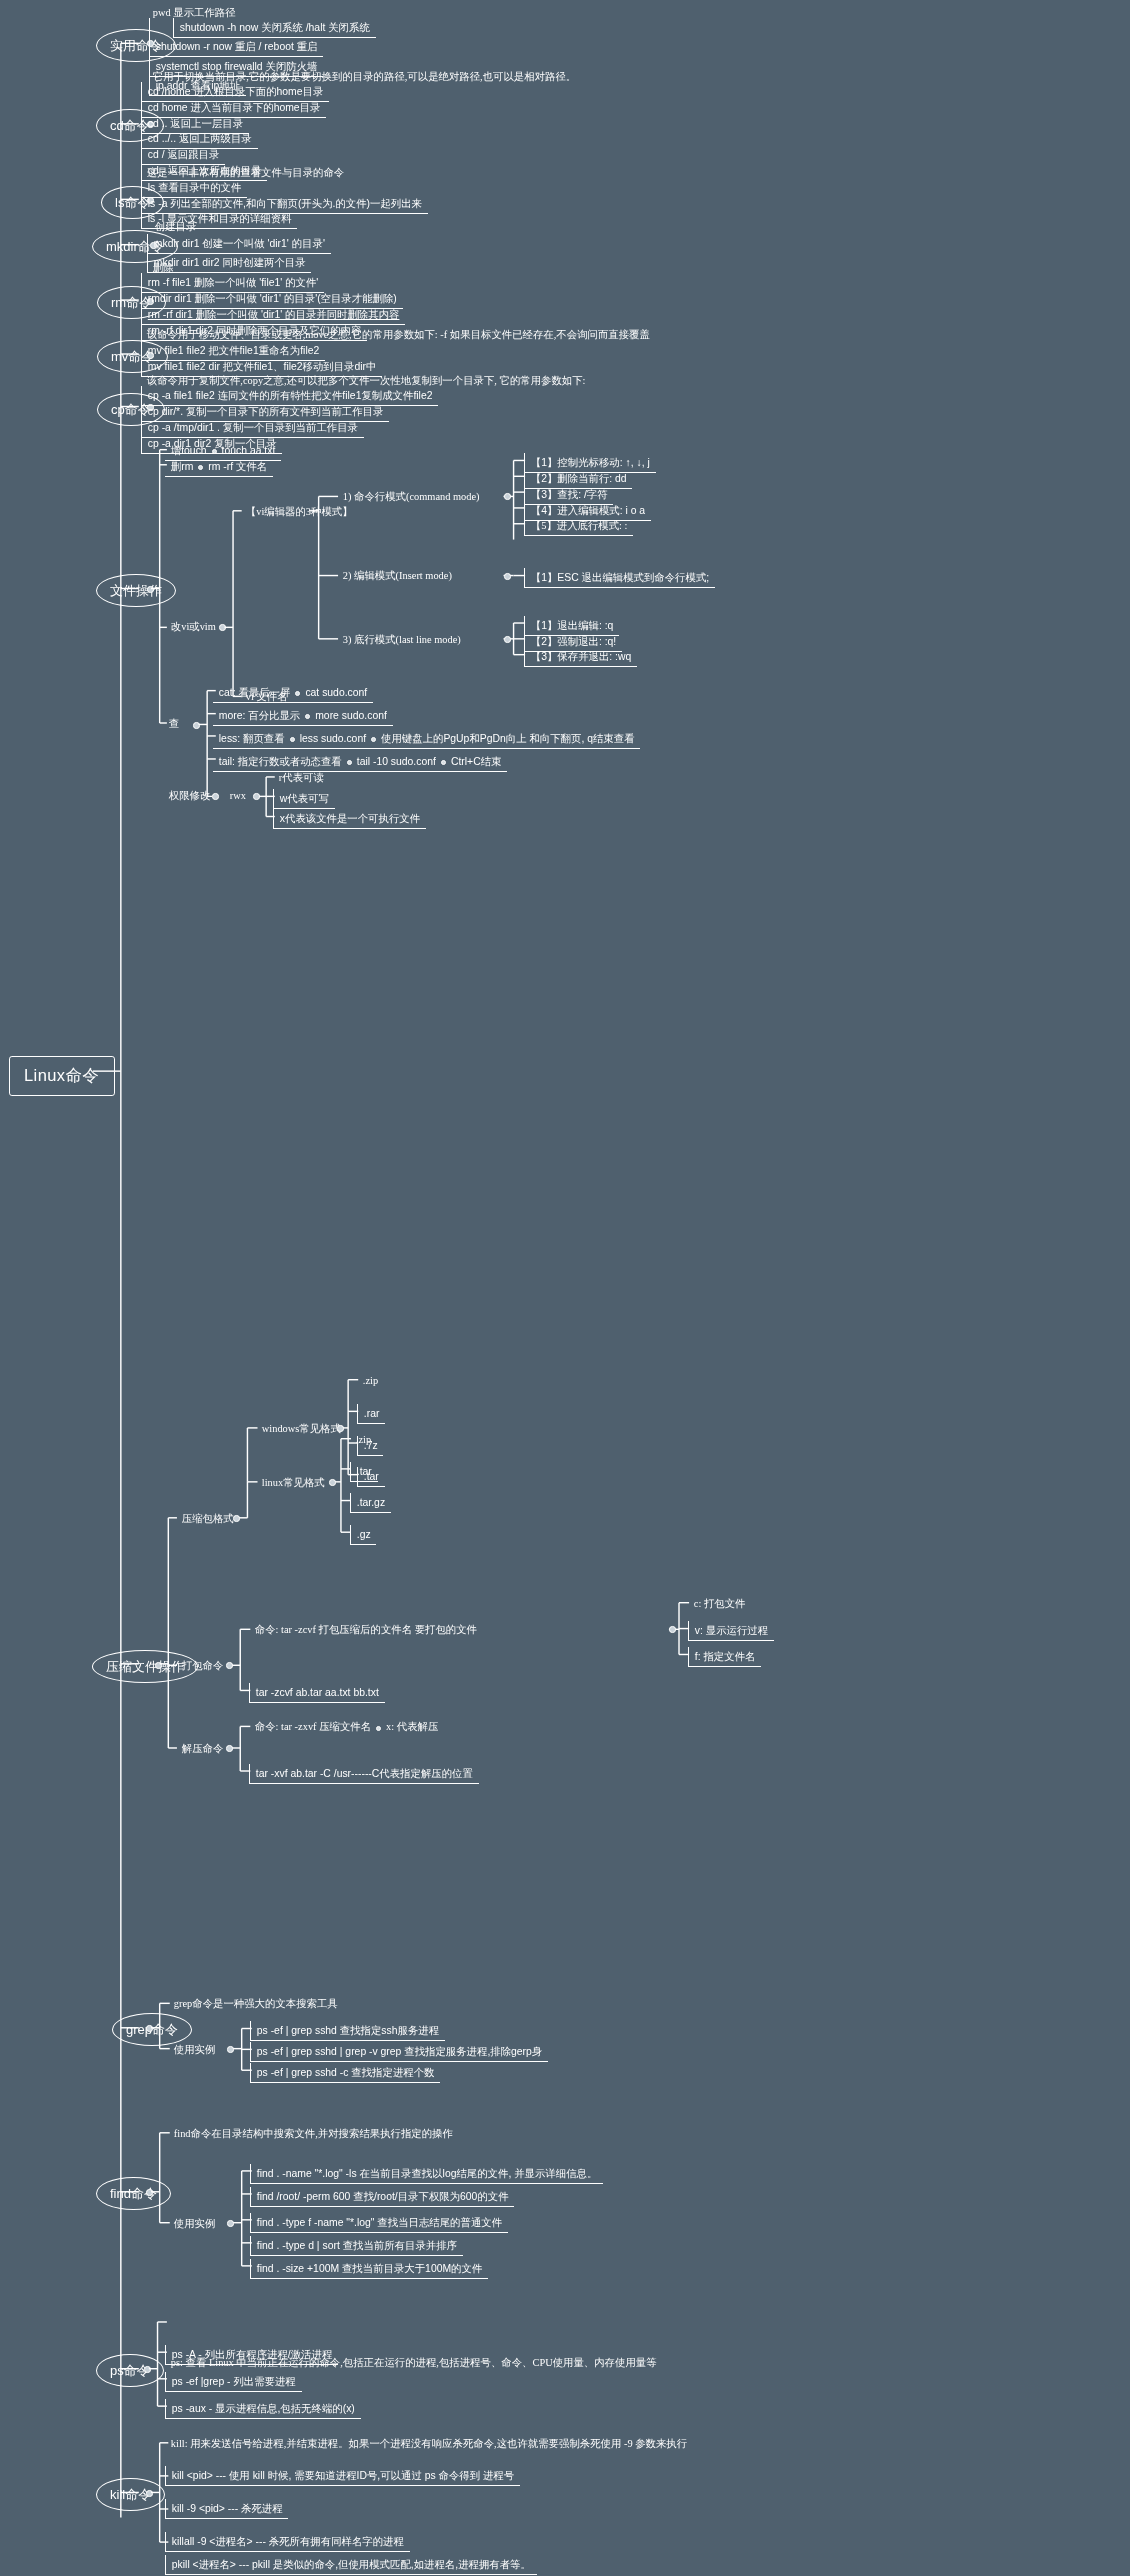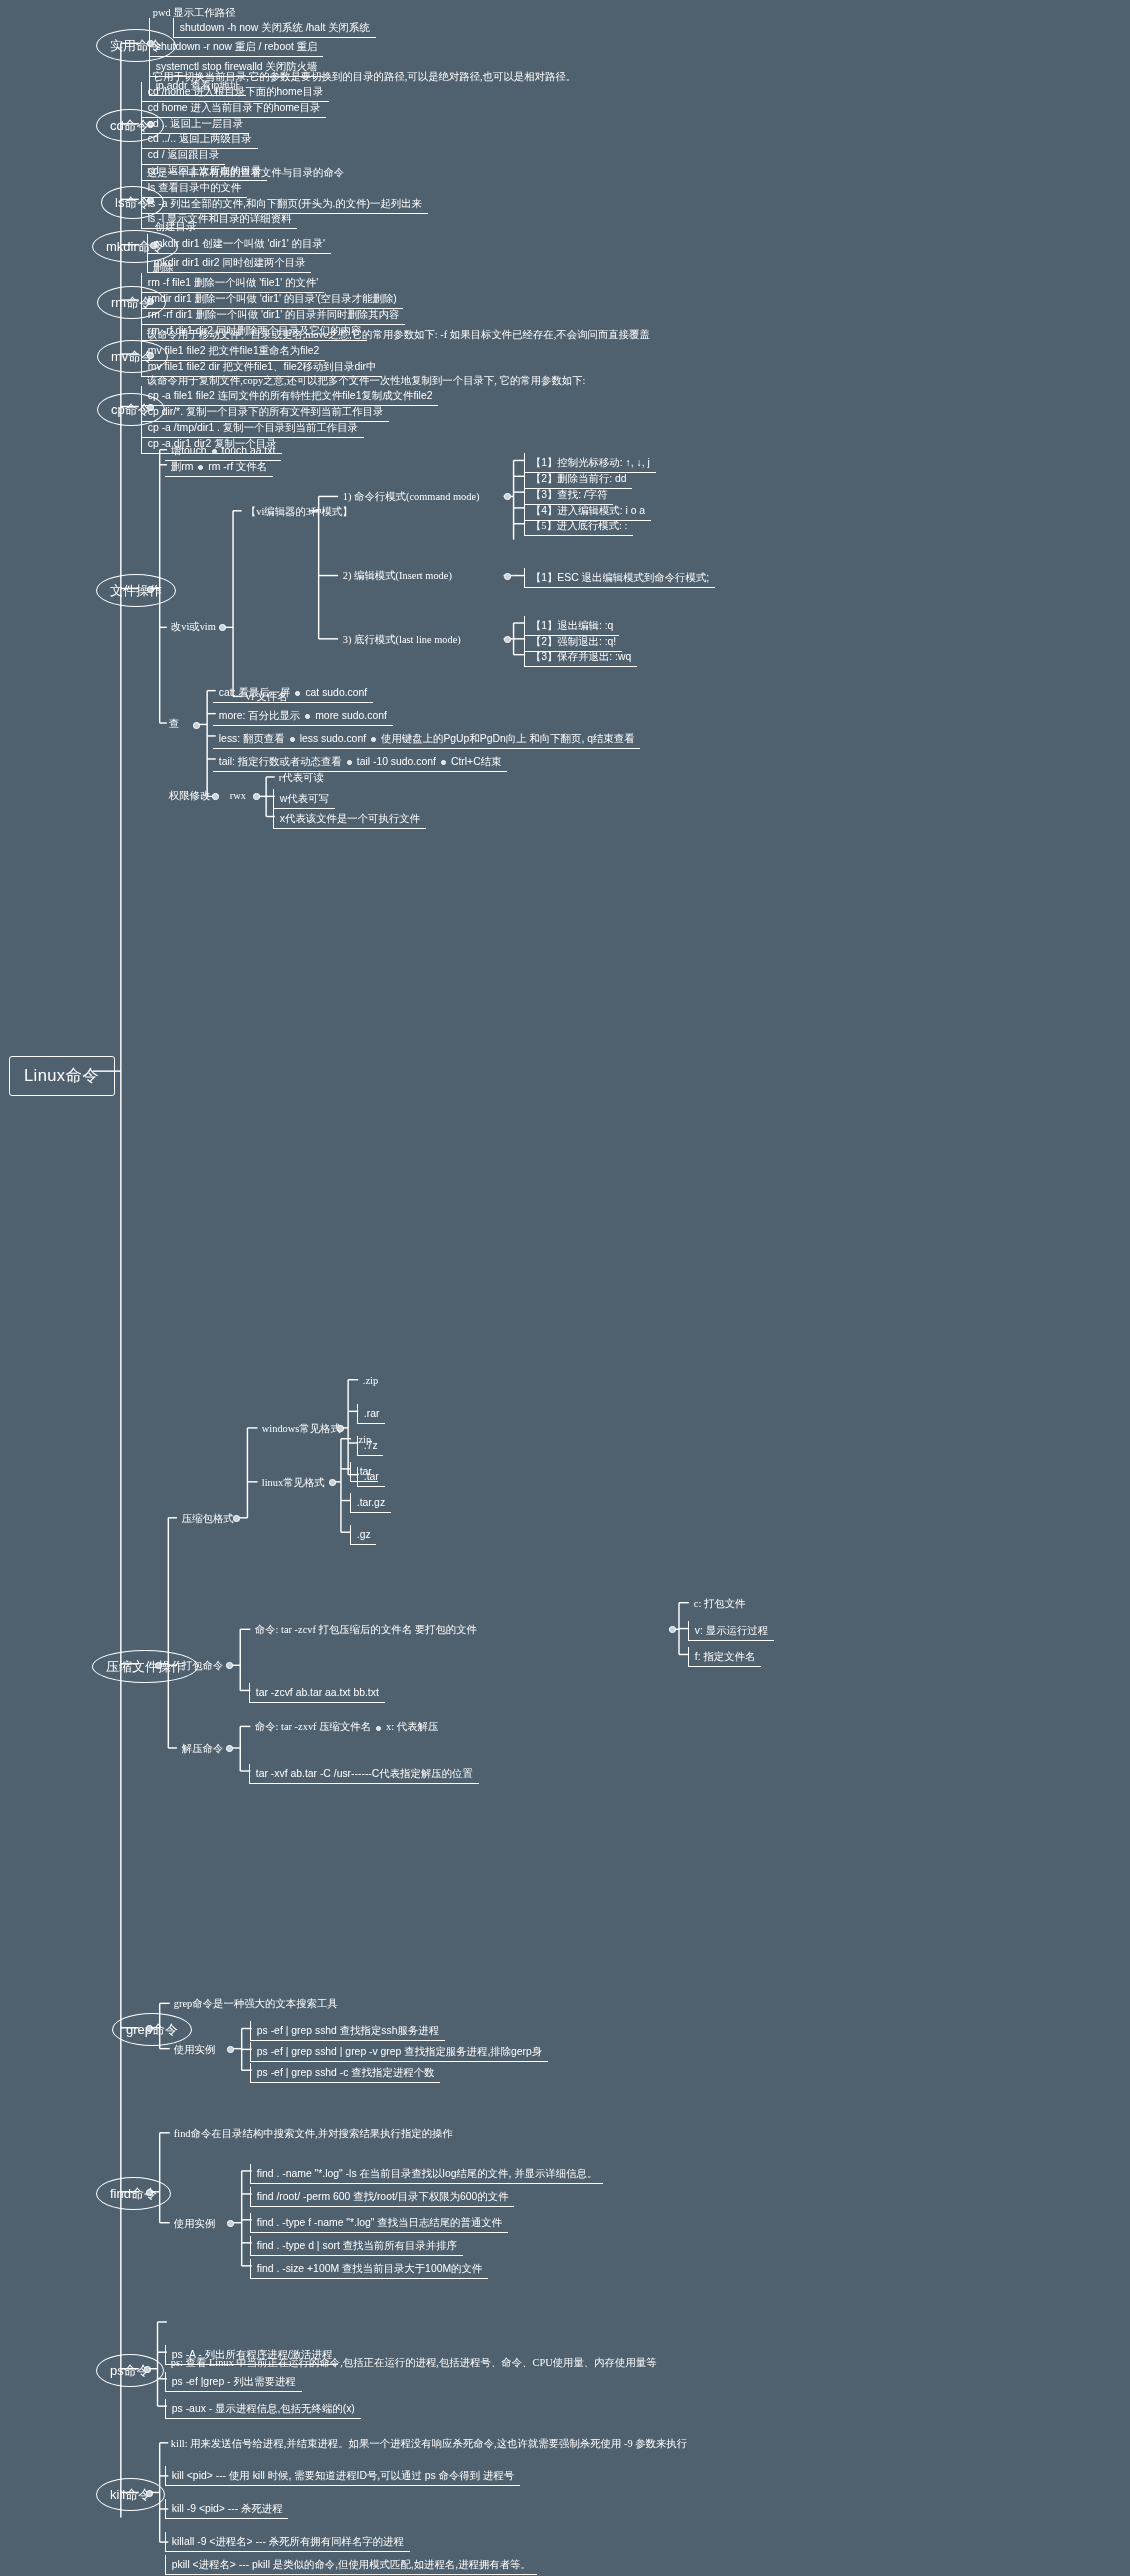--- a/index.html
+++ b/index.html
@@ -145,21 +145,21 @@
   <div class="knob" style="left:150px;top:242px;"></div>
   <div class="node plain" style="left:149px;top:219px;">创建目录</div>
   <div class="node leafbox" style="left:147px;top:234px;">mkdir dir1 创建一个叫做 'dir1' 的目录'</div>
   <div class="node leafbox" style="left:147px;top:253px;">mkdir dir1 dir2 同时创建两个目录</div>
 
   <div class="node cat" style="left:97px;top:286px;">rm命令</div>
   <div class="knob" style="left:147px;top:298px;"></div>
   <div class="node plain" style="left:147px;top:260px;">删除</div>
   <div class="node leafbox" style="left:141px;top:273px;">rm -f file1        删除一个叫做 'file1' 的文件'</div>
   <div class="node leafbox" style="left:141px;top:289px;">rmdir dir1        删除一个叫做 'dir1' 的目录'(空目录才能删除)</div>
-  <div class="node leafbox" style="left:141px;top:305px;">rm -rf dir1        删除一个叫做 'dir1' 的目录并同时删除其内容</div>
+  <div class="node leafbox" style="left:141px;top:305px;text-decoration:underline;">rm -rf dir1        删除一个叫做 'dir1' 的目录并同时删除其内容</div>
   <div class="node leafbox" style="left:141px;top:321px;">rm -rf dir1 dir2        同时删除两个目录及它们的内容</div>
 
   <div class="node cat" style="left:97px;top:340px;">mv命令</div>
   <div class="knob" style="left:147px;top:352px;"></div>
   <div class="node plain" style="left:141px;top:327px;">该命令用于移动文件、目录或更名,move之意,它的常用参数如下: -f 如果目标文件已经存在,不会询问而直接覆盖</div>
   <div class="node leafbox" style="left:141px;top:341px;">mv file1 file2    把文件file1重命名为file2</div>
   <div class="node leafbox" style="left:141px;top:357px;">mv file1 file2 dir    把文件file1、file2移动到目录dir中</div>
 
   <div class="node cat" style="left:97px;top:393px;">cp命令</div>
   <div class="knob" style="left:147px;top:404px;"></div>

